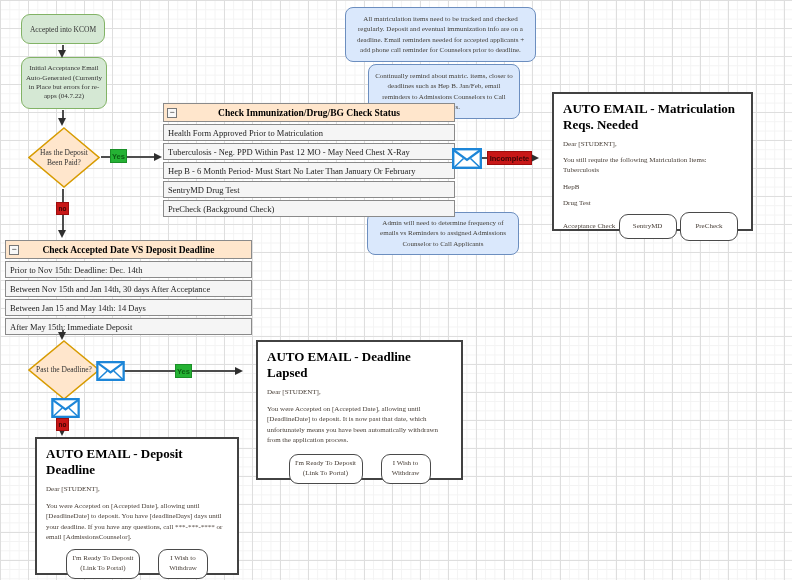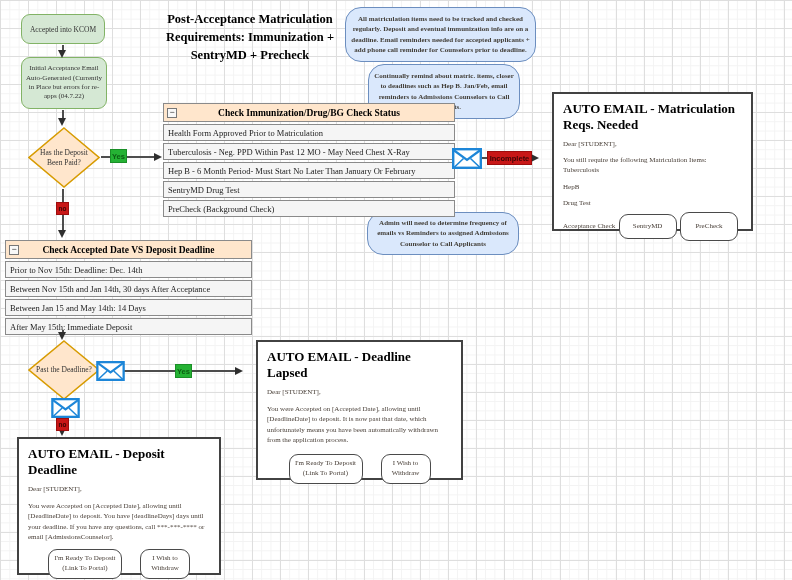--- a/index.html
+++ b/index.html
@@ -18,23 +18,23 @@
   .title {
     left:152px; top:10px; width:196px; text-align:center;
     font-weight:bold; font-size:12.5px; line-height:1.45; color:#000;
   }
   .gnode {
     background:#d5e8d4; border:1.5px solid #82b366; border-radius:9px;
     color:#333; text-align:center; display:flex; align-items:center; justify-content:center;
     padding:2px 4px;
   }
   .note {
-    background:#dae8fc; border:1px solid #6c8ebf; border-radius:16px;
+    background:#dae8fc; border:1px solid #6c8ebf; border-radius:8px;
     color:#44403a; font-size:7px; line-height:1.5; text-align:center;
-    display:flex; align-items:center; justify-content:center; padding:2px 5px;font-weight:bold;
+    display:flex; align-items:center; justify-content:center; padding:2px 5px;
   }
   .diamond-wrap { }
   .diamond-svg { position:absolute; left:0; top:0; }
   .diamond-label {
     position:absolute; left:8%; top:0; width:84%; height:100%;
     display:flex; align-items:center; justify-content:center; text-align:center;
     font-size:7.5px; line-height:1.3; color:#333;
   }
   .dtable { }
   .thead {
@@ -79,21 +79,20 @@
     font-family:"Liberation Serif", serif;
   }
   .btn-row { display:flex; align-items:center; }
   .env { display:block; }
 </style>
 </head>
 <body>
 
 <div class="canvas">
 
-  <div class="abs title">Post-Acceptance Matriculation Requirements: Immunization + SentryMD + Precheck</div>
 
   <div class="abs note" style="left:345px; top:7px; width:191px; height:55px;">All matriculation items need to be tracked and checked regularly. Deposit and eventual immunization info are on a deadline. Email reminders needed for accepted applicants + add phone call reminder for Counselors prior to deadline.</div>
   <div class="abs note" style="left:368px; top:64px; width:152px; height:55px;">Continually remind about matric. items, closer to deadlines such as Hep B. Jan/Feb, email reminders to Admissions Counselors to Call Applicants.</div>
   <div class="abs note" style="left:367px; top:212px; width:152px; height:43px;">Admin will need to determine frequency of emails vs Reminders to assigned Admissions Counselor to Call Applicants</div>
 
   <div class="abs gnode" style="left:21px; top:14px; width:84px; height:30px; font-size:7.5px;">Accepted into KCOM</div>
 
   <div class="abs gnode" style="left:21px; top:57px; width:86px; height:52px; font-size:7px; line-height:1.35;">Initial Acceptance Email Auto-Generated (Currently in Place but errors for re-apps (04.7.22)</div>
 
   <div class="abs diamond-wrap" style="left:28px; top:127px; width:72px; height:61px;">
@@ -197,21 +196,21 @@
   <div class="abs email-box" style="left:244px; top:340px; width:207px; height:140px;">
     <div class="email-title">AUTO EMAIL - Deadline Lapsed</div>
     <div class="email-text">Dear [STUDENT],</div>
     <div class="email-text">You were Accepted on [Accepted Date], allowing until [DeadlineDate] to deposit. It is now past that date, which unfortunately means you have been automatically withdrawn from the application process.</div>
     <div class="btn-row" style="margin-top:9px; justify-content:center; gap:18px;">
       <span class="pill-btn" style="width:74px; height:30px;">I'm Ready To Deposit (Link To Portal)</span>
       <span class="pill-btn" style="width:50px; height:30px;">I Wish to Withdraw</span>
     </div>
   </div>
 
-  <div class="abs email-box" style="left:5px; top:437px; width:204px; height:138px;">
+  <div class="abs email-box" style="left:23px; top:437px; width:204px; height:138px;">
     <div class="email-title">AUTO EMAIL - Deposit Deadline</div>
     <div class="email-text">Dear [STUDENT],</div>
     <div class="email-text">You were Accepted on [Accepted Date], allowing until [DeadlineDate] to deposit. You have [deadlineDays] days until your deadline. If you have any questions, call ***-***-**** or email [AdmissionsCounselor].</div>
     <div class="btn-row" style="margin-top:7px; justify-content:center; gap:18px;">
       <span class="pill-btn" style="width:74px; height:30px;">I'm Ready To Deposit (Link To Portal)</span>
       <span class="pill-btn" style="width:50px; height:30px;">I Wish to Withdraw</span>
     </div>
   </div>
 
 </div>

